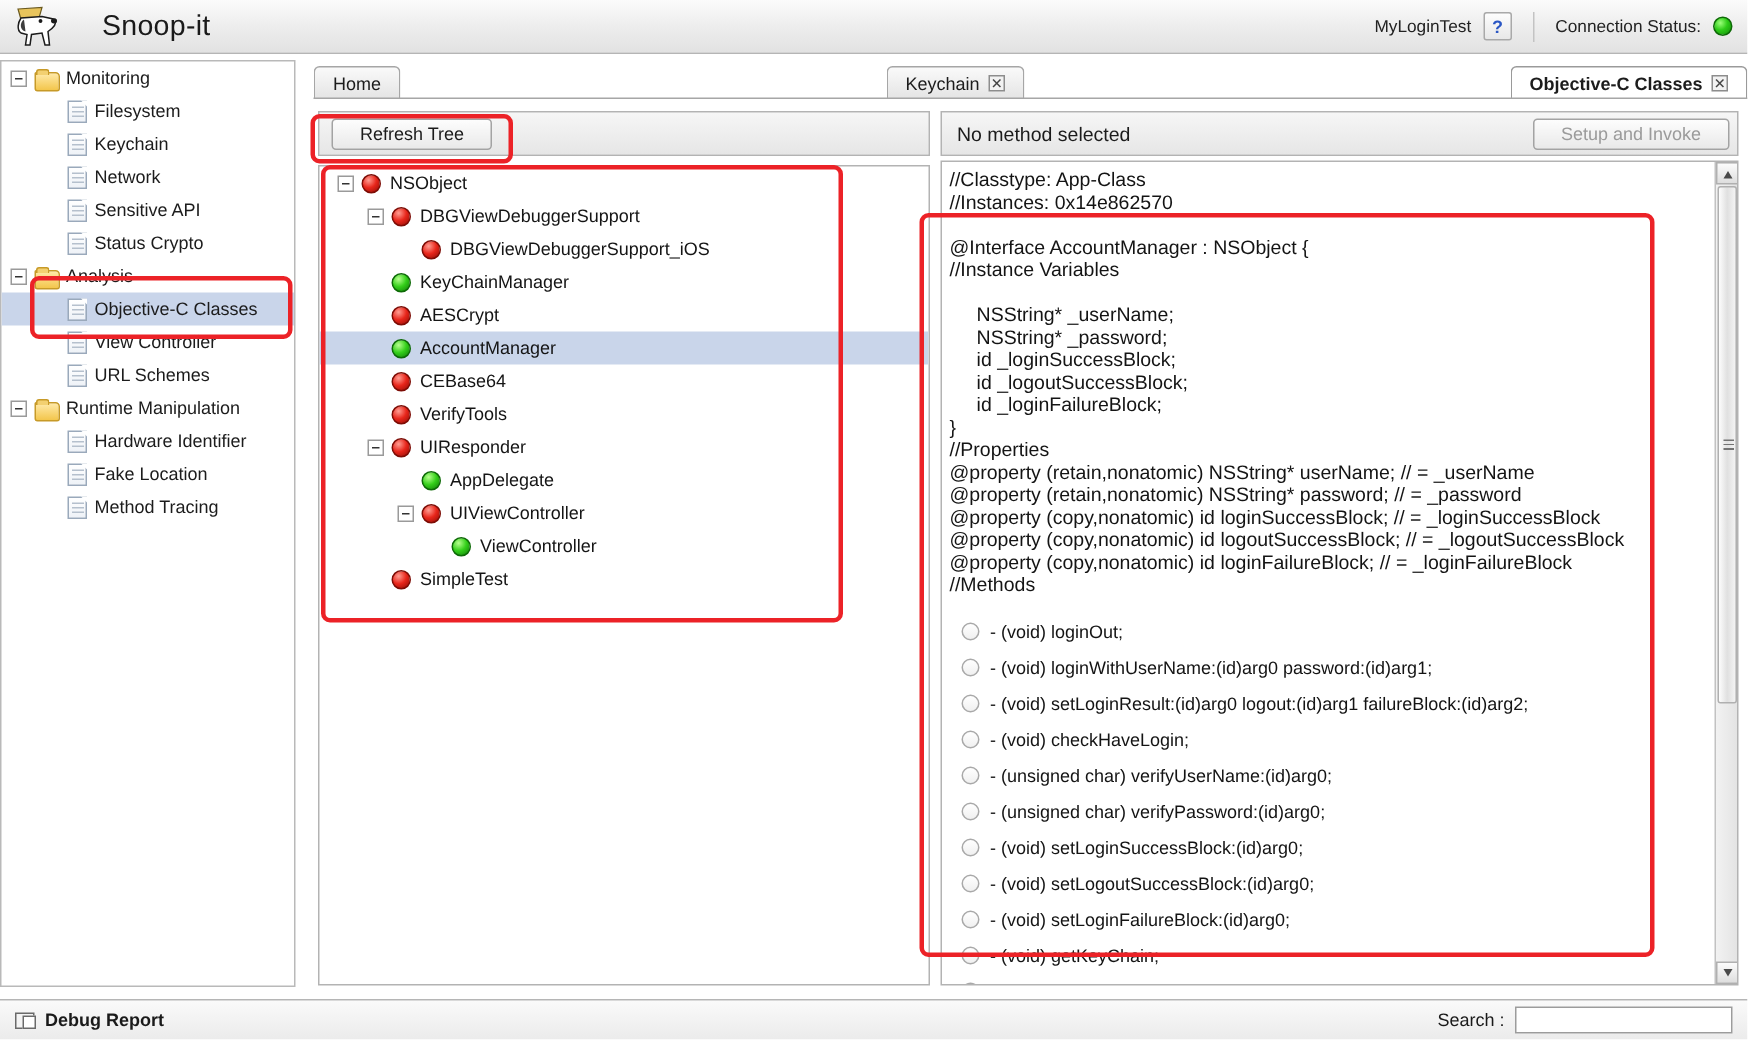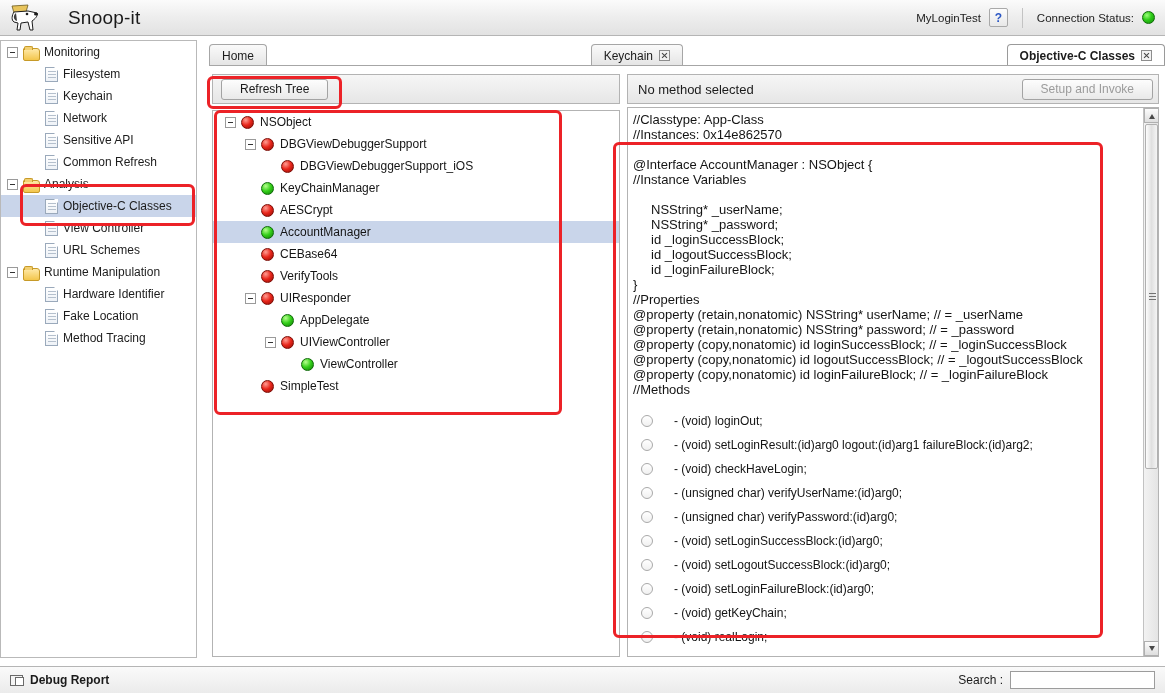--- a/index.html
+++ b/index.html
@@ -180,21 +180,21 @@
   }
   .code-area {
     flex: 1; padding: 4px 0 0 5px; overflow: hidden;
   }
   .code-line {
     font-family: "Liberation Sans", sans-serif; font-size: 13px;
     color: #141414; line-height: 15px; white-space: pre;
   }
   .methods { margin-top: 12px; }
   .method-row {
-    display: flex; align-items: center; height: 24px; gap: 21px; padding-left: 8px;
+    display: flex; align-items: center; height: 24px; gap: 7px; padding-left: 8px;
     cursor: pointer;
   }
   .radio {
     width: 12px; height: 12px; border-radius: 50%;
     border: 1px solid #a9a9a9; background: linear-gradient(to bottom,#ffffff,#f0f0f0);
     flex: none;
   }
   .method-text { font-size: 12px; color: #141414; white-space: nowrap; }
 
   
@@ -308,21 +308,21 @@
       <div class="tree-row">
         <span class="ind" style="width: 22px;"></span>
         <span class="toggle spacer"></span>
         <span class="file-ico"></span>
         <span>Sensitive API</span>
       </div>
       <div class="tree-row">
         <span class="ind" style="width: 22px;"></span>
         <span class="toggle spacer"></span>
         <span class="file-ico"></span>
-        <span>Common Refresh</span>
+        <span>Status Crypto</span>
       </div>
       <div class="tree-row">
         <span class="ind" style="width: 0px;"></span>
         <span class="toggle"></span>
         <span class="folder-ico"></span>
         <span>Analysis</span>
       </div>
       <div class="tree-row selected">
         <span class="ind" style="width: 22px;"></span>
         <span class="toggle spacer"></span>
@@ -497,20 +497,24 @@
               <div class="code-line">@property (copy,nonatomic) id loginFailureBlock; // = _loginFailureBlock</div>
               <div class="code-line">//Methods</div>
             </div>
           <div class="methods" id="methodlist">
               <div class="method-row">
                 <span class="radio"></span>
                 <span class="method-text">- (void) loginOut;</span>
               </div>
               <div class="method-row">
                 <span class="radio"></span>
+                <span class="method-text">- (void) loginWithUserName:(id)arg0 password:(id)arg1;</span>
+              </div>
+              <div class="method-row">
+                <span class="radio"></span>
                 <span class="method-text">- (void) setLoginResult:(id)arg0 logout:(id)arg1 failureBlock:(id)arg2;</span>
               </div>
               <div class="method-row">
                 <span class="radio"></span>
                 <span class="method-text">- (void) checkHaveLogin;</span>
               </div>
               <div class="method-row">
                 <span class="radio"></span>
                 <span class="method-text">- (unsigned char) verifyUserName:(id)arg0;</span>
               </div>

